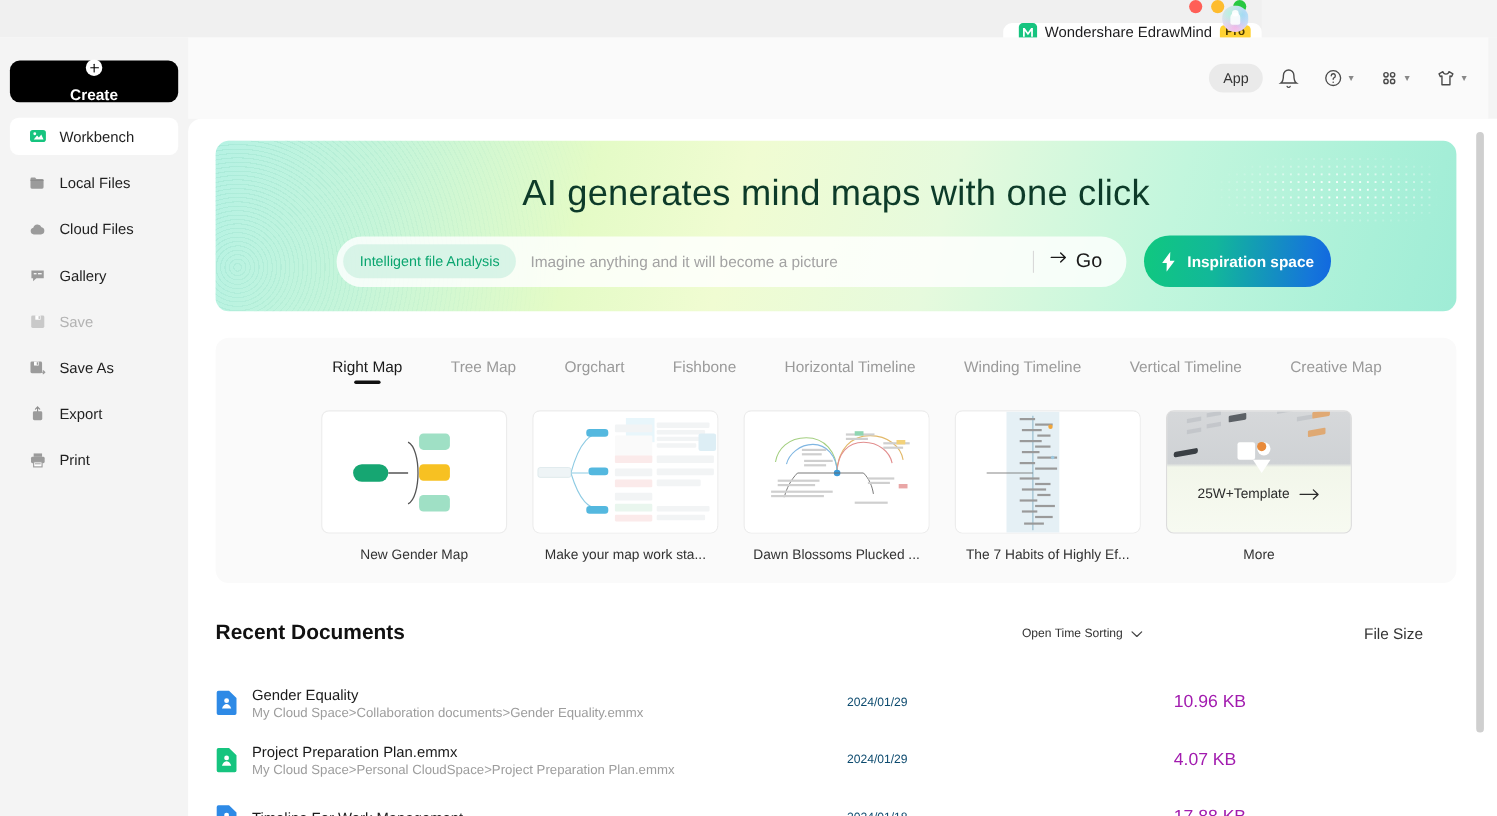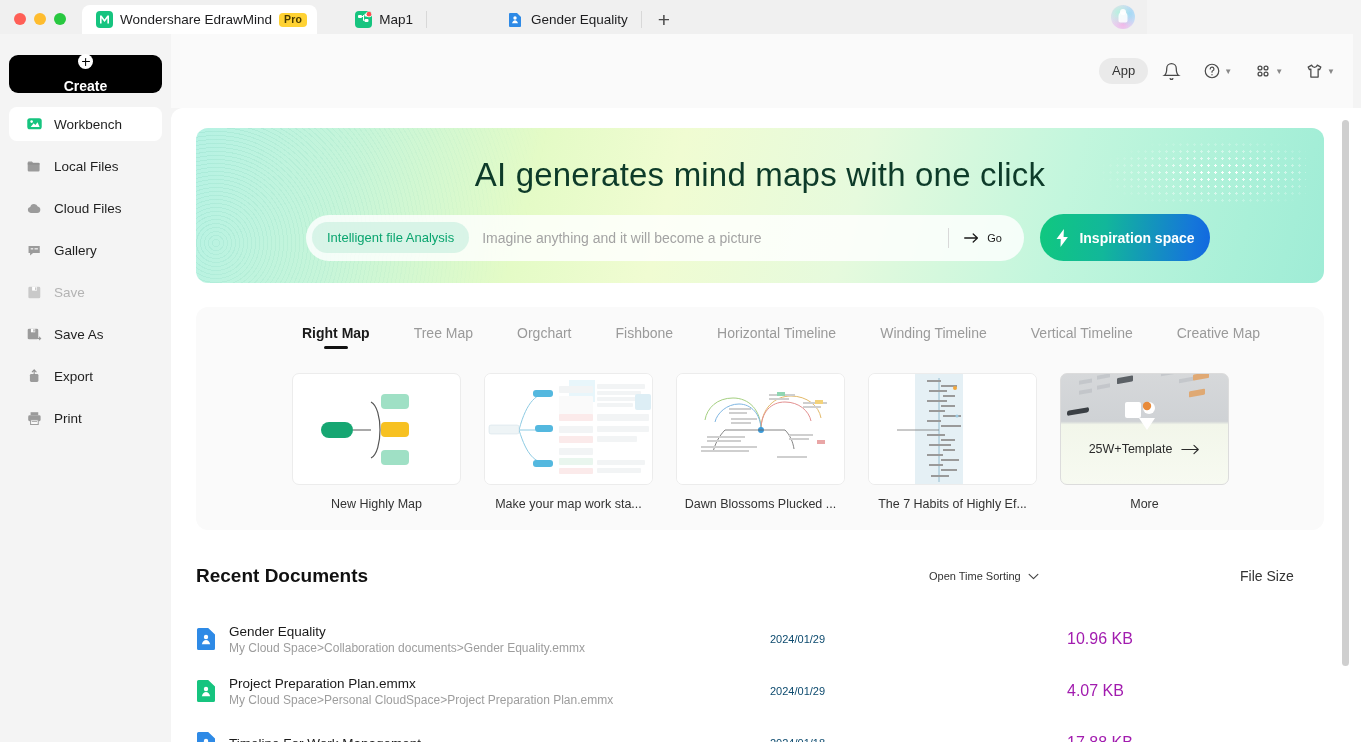--- a/index.html
+++ b/index.html
@@ -9,21 +9,21 @@
     font-family: "Liberation Sans", sans-serif;
     background: #f4f4f4;
     -webkit-font-smoothing: antialiased;
   }
 
   
   .titlebar {
     position: absolute; top: 0; left: 0;
     width: 1147px; height: 34px;
     background: #f0f0f0;
-    display: flex; align-items: flex-end;
+    display: flex; align-items: flex-end; flex-direction: column;
   }
   .traffic { display: flex; gap: 8px; padding: 0 14px 9px 14px; align-items: center; }
   .dot { width: 12px; height: 12px; border-radius: 50%; }
   .dot.red { background: #ff5f57; }
   .dot.yellow { background: #febc2e; }
   .dot.green { background: #28c840; }
 
   .tab {
     height: 29px; display: flex; align-items: center; gap: 7px;
     padding: 0 14px; font-size: 13.5px; color: #1d1d1f;
@@ -161,39 +161,39 @@
     background: rgba(205,240,225,.75); color: #0aa56f; font-size: 13px;
     border-radius: 16px; padding: 8px 15px; white-space: nowrap;
   }
   .search-input {
     flex: 1; border: none; outline: none; background: transparent;
     font-size: 14px; color: #333; padding-left: 13px;
     font-family: "Liberation Sans", sans-serif;
   }
   .search-input::placeholder { color: #a3a3a3; }
   .go-divider { width: 1px; height: 20px; background: #d9d9d9; margin: 0 14px 0 4px; }
-  .go-btn { display: flex; align-items: center; gap: 7px; padding-right: 16px; font-size: 11px; color: #1a1a1a; }
+  .go-btn { display: flex; gap: 7px; padding-right: 16px; font-size: 18px; color: #1a1a1a; }
   .insp-btn {
     width: 170px; height: 47px; border-radius: 24px;
     background: linear-gradient(95deg, #10c87f 0%, #12b79a 38%, #1577d9 88%, #1168e0 100%);
     color: #fff; font-size: 14px; font-weight: 600;
     display: flex; align-items: center; justify-content: center; gap: 9px;
     cursor: pointer;
   }
 
   
   .tpl-panel {
     margin-top: 24px; width: 1128px; height: 223px;
     background: #fafafa; border-radius: 12px; padding: 18px 0 0 0;
   }
   .tpl-tabs { display: flex; gap: 0; padding-left: 84px; }
   .tpl-tab {
     font-size: 14px; color: #9a9a9a; padding: 0 22px 6px; position: relative; cursor: pointer; white-space: nowrap;
   }
-  .tpl-tab.active { color: #1a1a1a; font-weight: 700; }
+  .tpl-tab.active { color: #1a1a1a; font-weight: 400; }
   .tpl-tab.active::after {
     content: ""; position: absolute; left: 50%; transform: translateX(-50%);
     bottom: -2px; width: 24px; height: 3px; background: #111; border-radius: 2px;
   }
   .tpl-cards { display: flex; gap: 23px; padding: 26px 0 0 96px; }
   .tpl-card { width: 169px; }
   .tpl-thumb {
     width: 169px; height: 112px; background: #fff; border: 1px solid #ececec;
     border-radius: 7px; overflow: hidden; position: relative; cursor: pointer;
   }
@@ -476,21 +476,21 @@
           <div class="tpl-thumb">
             <svg width="169" height="112" viewBox="0 0 169 112">
               <path d="M78 28c12 6 12 50 0 56" stroke="#555" stroke-width="1.2" fill="none"></path>
               <path d="M60 56h18" stroke="#555" stroke-width="1.2"></path>
               <rect x="28" y="48" width="32" height="16" rx="8" fill="#16a672"></rect>
               <rect x="88" y="20" width="28" height="15" rx="4" fill="#9fe0c5"></rect>
               <rect x="88" y="48" width="28" height="15" rx="4" fill="#f7c122"></rect>
               <rect x="88" y="76" width="28" height="15" rx="4" fill="#9fe0c5"></rect>
             </svg>
           </div>
-          <div class="tpl-label">New Highly Map</div>
+          <div class="tpl-label">New Gender Map</div>
         </div>
 
         <div class="tpl-card">
           <div class="tpl-thumb">
             <svg width="169" height="112" viewBox="0 0 169 112">
               <rect x="0" y="0" width="169" height="112" fill="#fff"></rect>
               <rect x="84" y="6" width="26" height="22" fill="#e8f6fb"></rect>
               <path d="M34 56c8-30 18-36 30-38M34 56h16M34 56c8 26 16 32 28 34" stroke="#8ecbe3" stroke-width="1" fill="none"></path>
               <rect x="4" y="51" width="30" height="9" rx="2" fill="#eef4f6" stroke="#cfdfe4" stroke-width=".5"></rect>
               <rect x="48" y="16" width="20" height="7" rx="3" fill="#54b8df"></rect>

